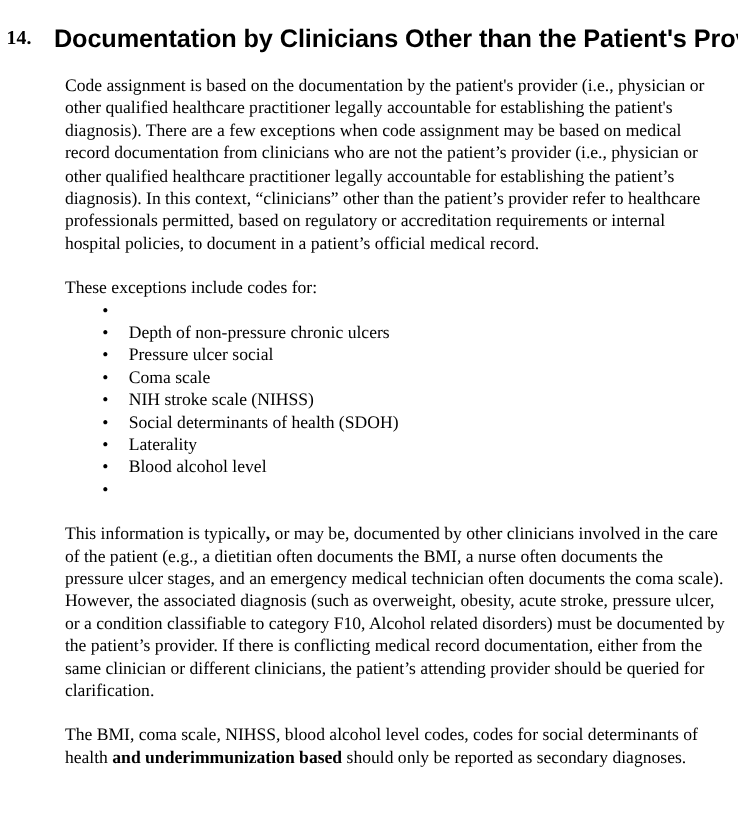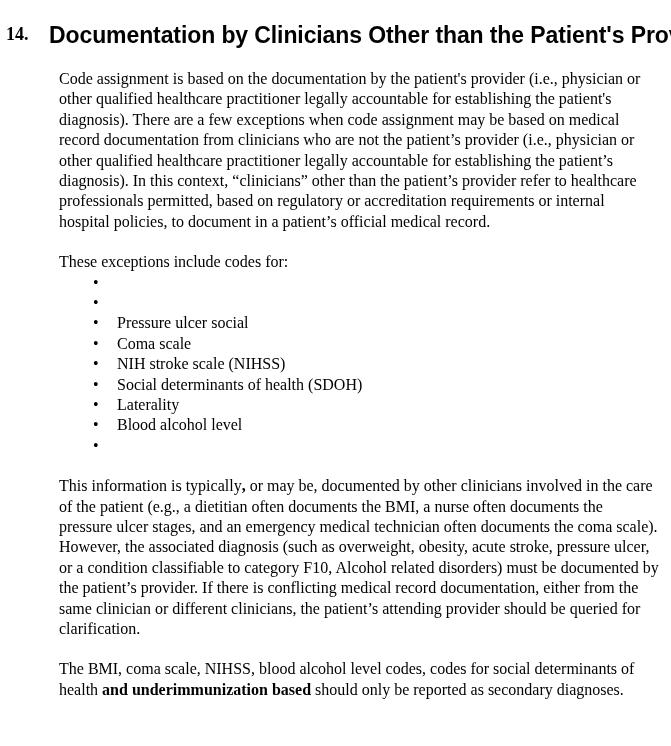--- a/index.html
+++ b/index.html
@@ -24,21 +24,21 @@
   <span class="num">14.</span>
   <span class="title">Documentation by Clinicians Other than the Patient's Provider</span>
 </div>
 
 <div class="body">
   <p class="p1">Code assignment is based on the documentation by the patient's provider (i.e., physician or other qualified healthcare practitioner legally accountable for establishing the patient's diagnosis). There are a few exceptions when code assignment may be based on medical record documentation from clinicians who are not the patient’s provider (i.e., physician or other qualified healthcare practitioner legally accountable for establishing the patient’s diagnosis). In this context, “clinicians” other than the patient’s provider refer to healthcare professionals permitted, based on regulatory or accreditation requirements or internal hospital policies, to document in a patient’s official medical record.</p>
   <div class="spacer"></div>
   <p>These exceptions include codes for:</p>
   <ul class="ex">
     <li><span class="bullet">•</span></li>
-    <li><span class="bullet">•</span></li>
+    <li><span class="bullet">•</span><span>Depth of non-pressure chronic ulcers</span></li>
     <li><span class="bullet">•</span><span>Pressure ulcer social</span></li>
     <li><span class="bullet">•</span><span>Coma scale</span></li>
     <li><span class="bullet">•</span><span>NIH stroke scale (NIHSS)</span></li>
     <li><span class="bullet">•</span><span>Social determinants of health (SDOH)</span></li>
     <li><span class="bullet">•</span><span>Laterality</span></li>
     <li><span class="bullet">•</span><span>Blood alcohol level</span></li>
     <li><span class="bullet">•</span></li>
   </ul>
   <div class="spacer"></div>
   <p><span>This information is typically</span><span class="b">,</span><span> or may be, documented by other clinicians involved in the care of the patient (e.g., a dietitian often documents the BMI, a nurse often documents the pressure ulcer stages, and an emergency medical technician often documents the coma scale). However, the associated diagnosis (such as overweight, obesity, acute stroke, pressure ulcer, or a condition classifiable to category F10, Alcohol related disorders) must be documented by the patient’s provider. If there is conflicting medical record documentation, either from the same clinician or different clinicians, the patient’s attending provider should be queried for clarification.</span></p>

